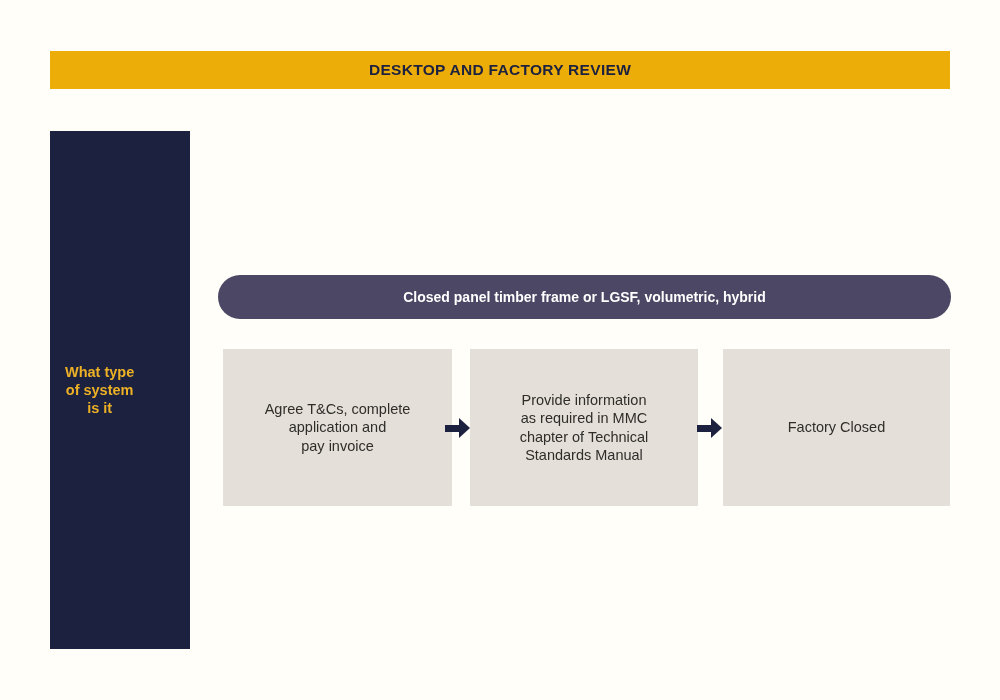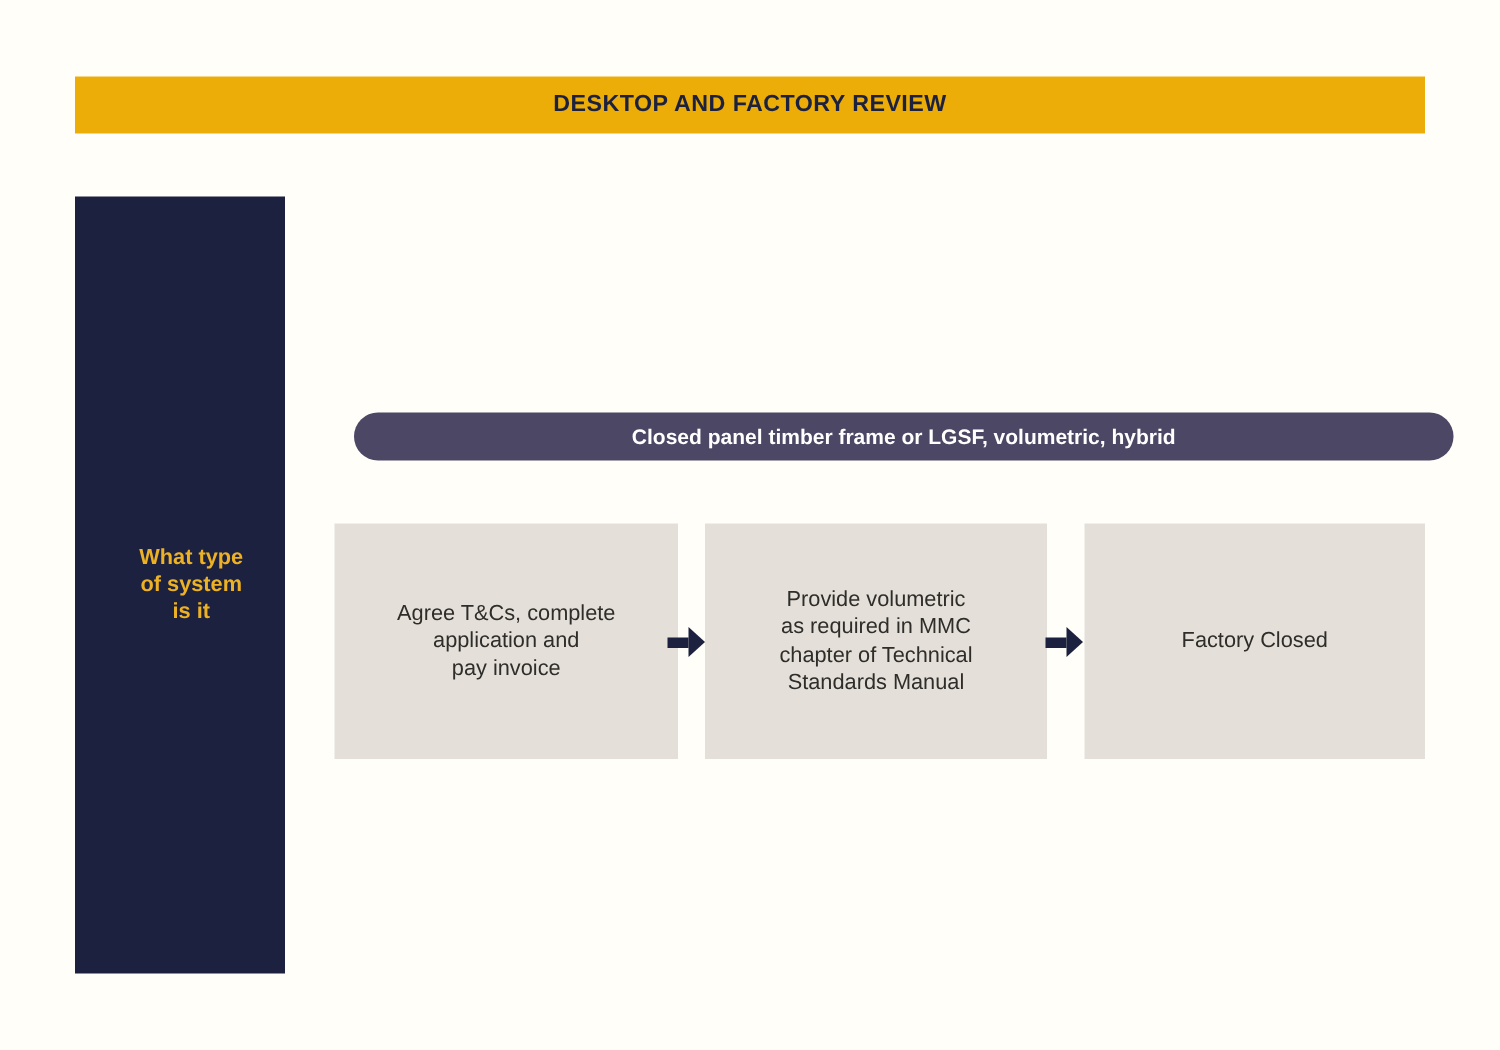--- a/index.html
+++ b/index.html
@@ -36,34 +36,34 @@
     color:var(--navy);
     font-weight:bold;
     font-size:15.5px;
     letter-spacing:0.3px;
   }
   .sidebar{
     position:absolute;
     left:50px; top:131px;
     width:140px; height:518px;
     background:var(--navy);
-    display:flex; align-items:center; justify-content:center;padding-left:15px;
+    display:flex; align-items:center; justify-content:flex-start;padding-left:15px;
   }
   .sidebar .sidebar-text{
     color:var(--sidebar-text);
     font-weight:bold;
     font-size:14.5px;
     line-height:18px;
     text-align:center;
     white-space:pre-line;
   }
   .category-bar{
     position:absolute;
-    left:236px; top:275px;
-    width:733px; height:32px;
+    left:218px; top:275px;
+    width:733px; height:44px;
     background:var(--purple);
     display:flex; align-items:center; justify-content:center;border-radius:24px;
   }
   .category-bar .category-text{
     color:var(--white);
     font-weight:bold;
     font-size:14px;
     text-align:center;
   }
   .step-box{
@@ -127,21 +127,21 @@
 application and
 pay invoice</span>
   </div>
 
   <div class="arrow arrow-1">
     <span class="arrow-shaft"></span>
     <span class="arrow-head"></span>
   </div>
 
   <div class="step-box step-2">
-    <span class="step-text">Provide volumetric
+    <span class="step-text">Provide information
 as required in MMC
 chapter of Technical
 Standards Manual</span>
   </div>
 
   <div class="arrow arrow-2">
     <span class="arrow-shaft"></span>
     <span class="arrow-head"></span>
   </div>
 

